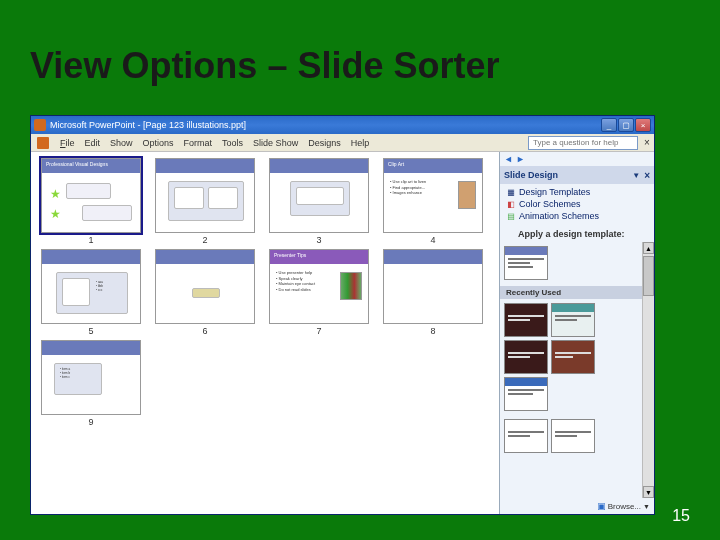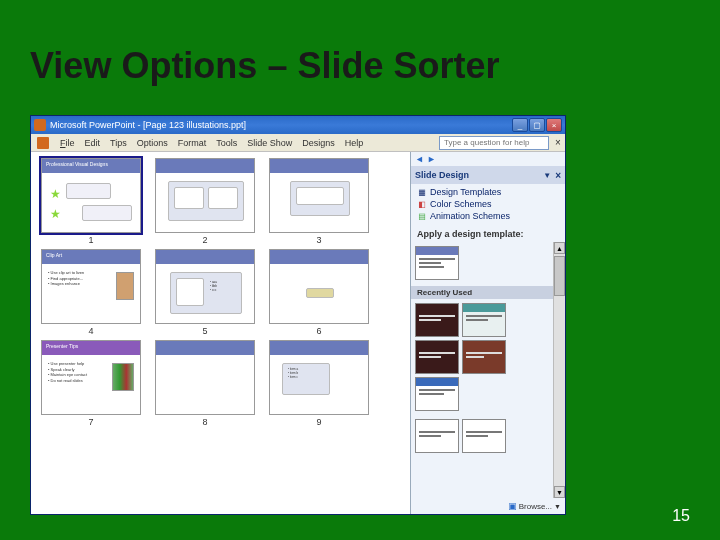--- a/index.html
+++ b/index.html
@@ -13,21 +13,21 @@
     position: absolute;
     left: 30px; top: 45px;
     font-size: 36px;
     font-weight: bold;
     color: #1a1a1a;
     font-family: Arial, sans-serif;
   }
   .ppt-window {
     position: absolute;
     left: 30px; top: 115px;
-    width: 536px; height: 400px;
+    width: 625px; height: 400px;
     background: #a16207;
     border: 1px solid #0a246a;
     display: flex; flex-direction: column;
   }
   .titlebar {
     height: 18px;
     background: linear-gradient(#2a6ac8, #3a7ad8, #2a6ac8);
     color: white;
     display: flex; align-items: center;
     font-size: 9px;
@@ -183,21 +183,21 @@
     padding: 1px 0;
     cursor: pointer;
   }
   .pane-link .ic {
     width: 10px; height: 10px;
     display: inline-flex; align-items: center; justify-content: center;
     font-size: 8px;
   }
   .pane-section-label {
     font-size: 9px; font-weight: bold;
-    padding: 3px 6px;
+    padding: 3px 18px;
     color: #333;
   }
   .tmpl-section {
     background: #c8d0e0;
     font-size: 8px; font-weight: bold;
     color: #333;
     padding: 2px 6px;
     margin-top: 2px;
   }
   .tmpl-grid {
@@ -301,21 +301,21 @@
       <div class="win-btn">_</div>
       <div class="win-btn">▢</div>
       <div class="win-btn close">×</div>
     </div>
   </div>
 
   <div class="menubar">
     <div class="menu-icon"></div>
     <div class="menu-item"><u>F</u><span title="File">ile</span></div>
     <div class="menu-item">Edit</div>
-    <div class="menu-item">Tips</div>
+    <div class="menu-item">Show</div>
     <div class="menu-item">Options</div>
     <div class="menu-item">Format</div>
     <div class="menu-item">Tools</div>
     <div class="menu-item">Slide Show</div>
     <div class="menu-item">Designs</div>
     <div class="menu-item">Help</div>
     <div class="spacer"></div>
     <input class="help-box" placeholder="Type a question for help" style="">
     <div class="menu-x">×</div>
   </div>

